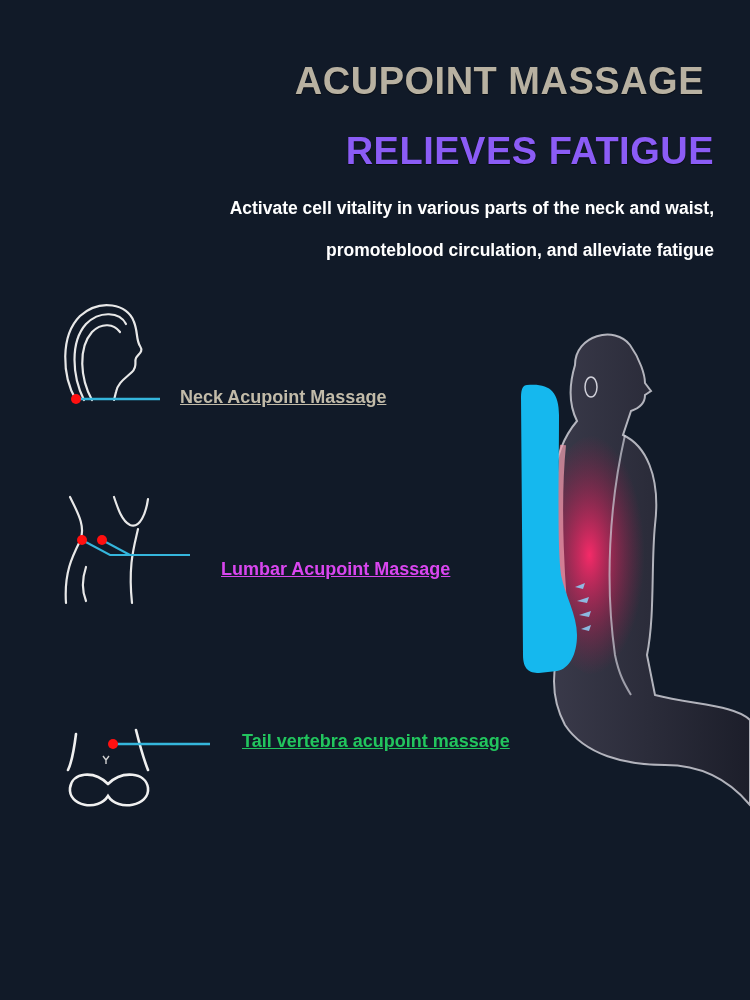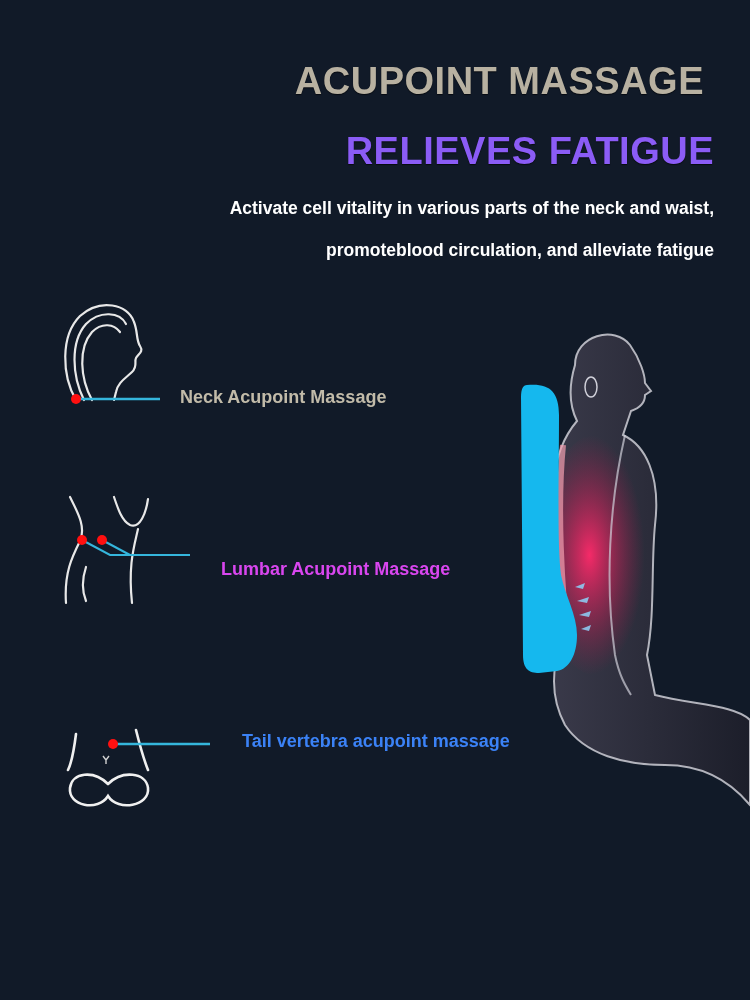--- a/index.html
+++ b/index.html
@@ -16,25 +16,25 @@
   }
   #title1 { top:60px; right:46px; font-size:38px; color:#b8b1a1; }
   #title2 { top:130px; right:36px; font-size:38px; color:#8b5cf6; }
   .subtitle {
     position:absolute; right:36px; font-size:17.5px; font-weight:bold;
     color:#ffffff; text-align:right;
   }
   #sub1 { top:198px; }
   #sub2 { top:240px; }
   .feature-label {
-    position:absolute; font-size:18px; font-weight:bold;
+    position:absolute; font-size:18px; font-weight:bold;text-decoration:underline;
   }
   #lbl-neck { left:180px; top:387px; color:#c2bba9; }
   #lbl-lumbar { left:221px; top:559px; color:#d946ef; }
-  #lbl-tail { left:242px; top:731px; color:#3b82f6; }
+  #lbl-tail { left:242px; top:731px; color:#22c55e; }
   .icon { position:absolute; }
   #neck-icon { left:56px; top:296px; }
   #lumbar-icon { left:58px; top:495px; }
   #tail-icon { left:58px; top:716px; }
   #figure { position:absolute; left:505px; top:325px; }
 </style>
 </head>
 <body>
 
 <div id="title1" class="headline">ACUPOINT MASSAGE</div>

